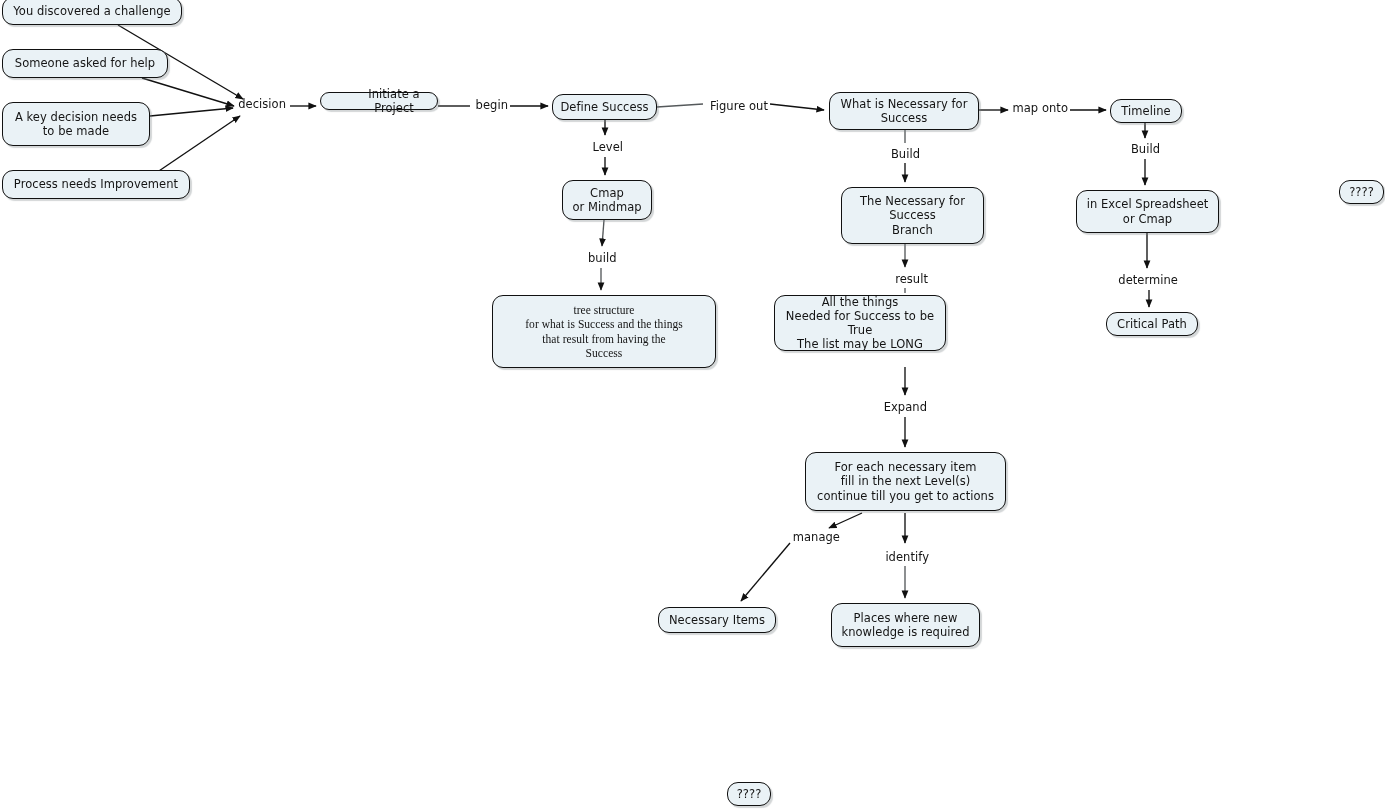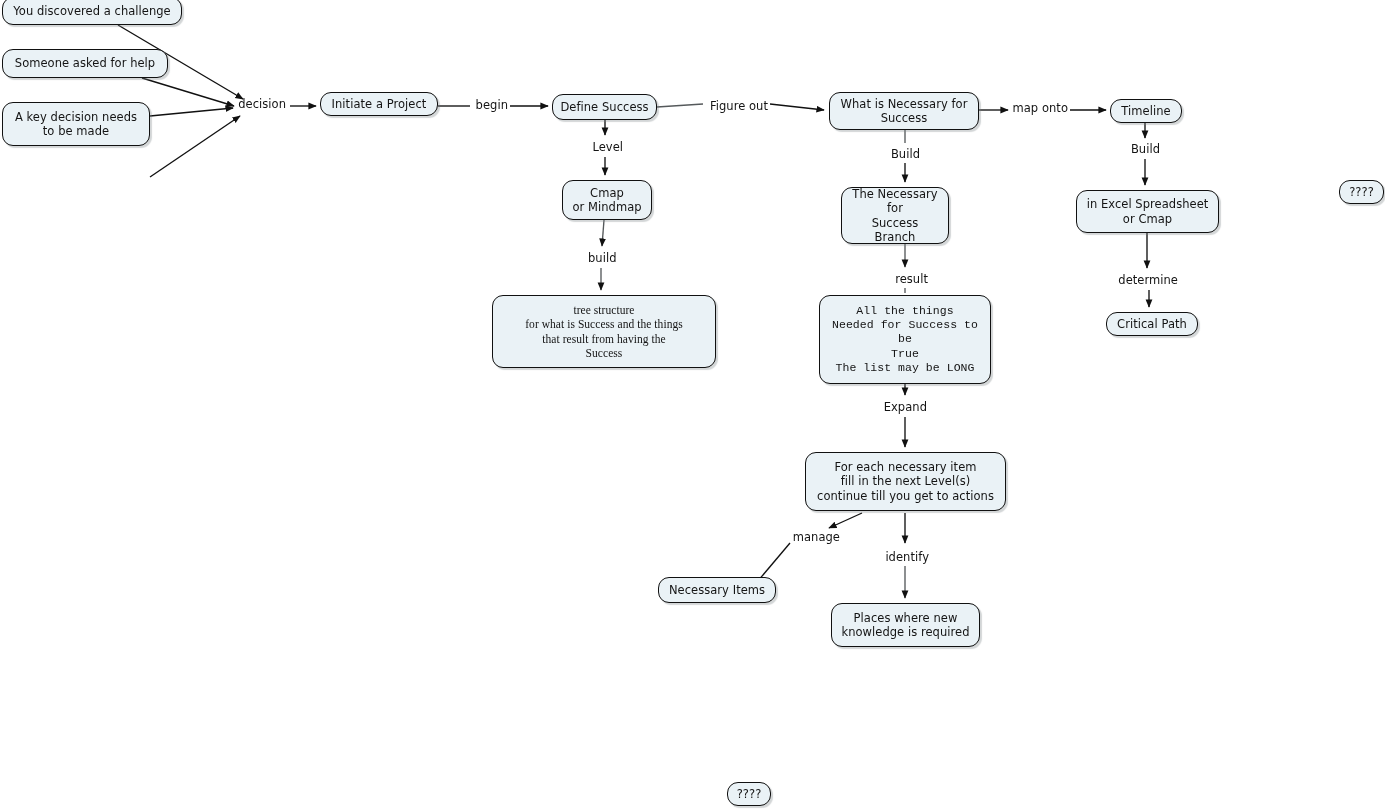--- a/index.html
+++ b/index.html
@@ -115,41 +115,42 @@
 
       <path d="M1147,233 L1147,268" marker-end="url(#ah)"></path>
       <path d="M1149,290 L1149,307" marker-end="url(#ah)"></path>
     </g>
   </svg>
 
   <div class="node" style="left: 2px; top: -3px; width: 180px; height: 28px;">You discovered a challenge</div>
   <div class="node" style="left: 2px; top: 102px; width: 148px; height: 44px;">A key decision needs
 to be made</div>
   <div class="node" style="left: 2px; top: 49px; width: 166px; height: 29px;">Someone asked for help</div>
-  <div class="node" style="left: 320px; top: 92px; width: 118px; height: 24px;">Initiate a Project</div>
+  <div class="node" style="left: 2px; top: 170px; width: 188px; height: 29px;">Process needs Improvement</div>
+  <div class="node" style="left: 320px; top: 92px; width: 118px; height: 18px; padding-left: 37px;">Initiate a Project</div>
   <div class="node" style="left: 552px; top: 94px; width: 105px; height: 26px;">Define Success</div>
   <div class="node" style="left: 562px; top: 180px; width: 90px; height: 40px;">Cmap
 or Mindmap</div>
   <div class="node" style="left: 492px; top: 295px; width: 224px; height: 73px; font-family: Liberation Serif, serif;">tree structure
 for what is Success and the things
 that result from having the
 Success</div>
   <div class="node" style="left: 829px; top: 92px; width: 150px; height: 38px;">What is Necessary for
 Success</div>
-  <div class="node" style="left: 841px; top: 187px; width: 108px; height: 57px;">The Necessary for
+  <div class="node" style="left: 841px; top: 187px; width: 143px; height: 57px;">The Necessary for
 Success
 Branch</div>
-  <div class="node" style="left: 819px; top: 295px; width: 172px; height: 89px; font-family: Liberation Mono, monospace;">All the things
+  <div class="node" style="left: 774px; top: 295px; width: 172px; height: 56px;">All the things
 Needed for Success to be
 True
 The list may be LONG</div>
   <div class="node" style="left: 805px; top: 452px; width: 201px; height: 59px;">For each necessary item
 fill in the next Level(s)
 continue till you get to actions</div>
-  <div class="node" style="left: 658px; top: 577px; width: 118px; height: 26px;">Necessary Items</div>
+  <div class="node" style="left: 658px; top: 607px; width: 118px; height: 26px;">Necessary Items</div>
   <div class="node" style="left: 831px; top: 603px; width: 149px; height: 44px;">Places where new
 knowledge is required</div>
   <div class="node" style="left: 1110px; top: 99px; width: 72px; height: 24px;">Timeline</div>
   <div class="node" style="left: 1076px; top: 190px; width: 143px; height: 43px;">in Excel Spreadsheet
 or Cmap</div>
   <div class="node" style="left: 1106px; top: 312px; width: 92px; height: 24px;">Critical Path</div>
   <div class="node small" style="left: 1339px; top: 180px; width: 45px; height: 24px;">????</div>
   <div class="node small" style="left: 727px; top: 782px; width: 44px; height: 24px;">????</div>
 
   <div class="link-label" style="left: 238px; top: 98px; width: 48px;">decision</div>

